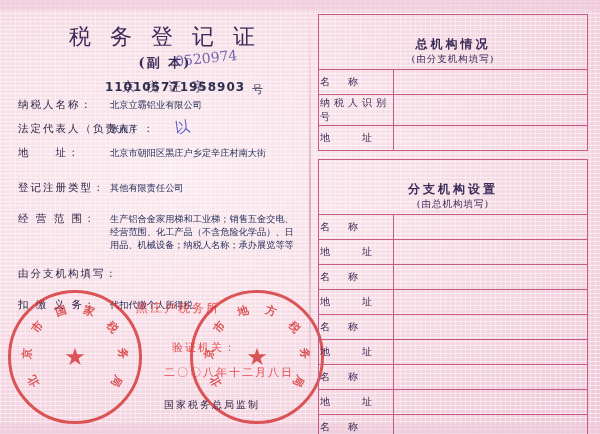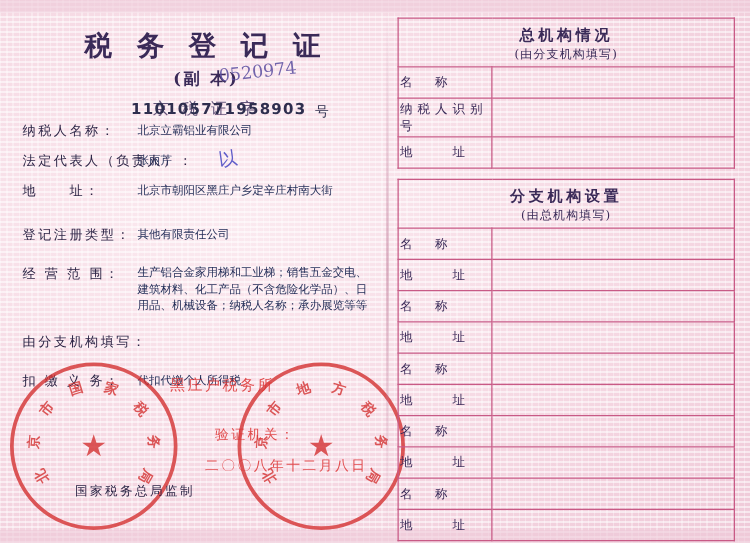--- a/index.html
+++ b/index.html
@@ -22,21 +22,21 @@
     position:absolute;left:0;width:600px;height:10px;background:#efc9d8;opacity:.6;
   }
   .edge-top{top:0;}
   .edge-bottom{bottom:0;}
 
   
   .left-page{position:absolute;left:0;top:0;width:310px;height:434px;}
   .title{
     position:absolute;left:60px;top:22px;width:210px;text-align:center;
     font-family:"DejaVu Serif","Liberation Serif",serif;
-    font-size:22px;font-weight:bold;letter-spacing:6px;color:#3a2a58;
+    font-size:22px;font-weight:normal;letter-spacing:6px;color:#3a2a58;
   }
   .subtitle{
     position:absolute;left:60px;top:54px;width:210px;text-align:center;
     font-family:"DejaVu Serif","Liberation Serif",serif;
     font-size:13px;font-weight:bold;letter-spacing:2px;color:#3a2a58;
   }
   .doc-kind{
     position:absolute;left:90px;top:78px;width:150px;text-align:center;
     font-family:"DejaVu Serif","Liberation Serif",serif;
     font-size:13px;letter-spacing:3px;color:#4a3a66;opacity:.85;
@@ -71,21 +71,21 @@
     position:absolute;left:309px;top:6px;width:2px;height:422px;
     background:linear-gradient(180deg,rgba(200,140,165,.0),rgba(190,120,150,.55),rgba(200,140,165,.0));
   }
 
   
   .right-page{position:absolute;left:318px;top:14px;width:270px;height:406px;}
   .tbl{width:270px;border:1.2px solid #c85a86;border-collapse:collapse;}
   .tbl td{border:1px solid #c85a86;height:22px;color:#3a2a58;}
   .hdr{
     text-align:center;font-family:"DejaVu Serif","Liberation Serif",serif;
-    font-size:12px;font-weight:bold;letter-spacing:3px;padding:5px 0 0 0;
+    font-size:12px;font-weight:bold;letter-spacing:3px;padding:21px 0 0 0;
   }
   .hdr .sub{display:block;font-size:9.5px;font-weight:normal;letter-spacing:1px;padding-bottom:3px;}
   .k{width:72px;font-size:10px;letter-spacing:4px;color:#3a2a58;}
   .v{}
   .gap{height:8px;}
 
   
   .seal{
     position:absolute;border:3px solid #d32d2d;border-radius:50%;
     color:#d32d2d;opacity:.78;
@@ -108,21 +108,21 @@
 
   .redtext{
     position:absolute;color:#d33;font-family:"DejaVu Serif","Liberation Serif",serif;
     font-size:11px;letter-spacing:2px;opacity:.85;padding-left:44px;
   }
   .stamp-line1{left:92px;top:300px;font-size:12px;}
   .stamp-line2{left:128px;top:340px;}
   .stamp-line3{left:120px;top:365px;}
 
   .footer{
-    position:absolute;left:60px;top:386px;width:200px;text-align:left;
+    position:absolute;left:60px;top:398px;width:200px;text-align:right;
     font-size:10px;letter-spacing:2px;color:#2d2546;
   }
   .blue-scribble{
     position:absolute;left:175px;top:118px;font-size:15px;color:#3b3bbf;
     transform:rotate(-8deg);opacity:.8;font-family:"DejaVu Serif","Liberation Serif",serif;
   }
 </style>
 </head>
 <body>
 
@@ -167,21 +167,21 @@
       <div class="label">登记注册类型：</div>
       <div class="value">
         <span class="ln">其他有限责任公司</span>
       </div>
     </div>
 
     <div class="row" style="min-height:46px">
       <div class="label">经 营 范 围：</div>
       <div class="value">
         <span class="ln">生产铝合金家用梯和工业梯；销售五金交电、</span>
-        <span class="ln">建筑材料、化工产品（不含危险化学品）、日</span>
+        <span class="ln">经营范围、化工产品（不含危险化学品）、日</span>
         <span class="ln">用品、机械设备；纳税人名称；承办展览等等</span>
       </div>
     </div>
 
     <div class="row" style="min-height:22px">
       <div class="label">由分支机构填写：</div>
       <div class="value">
         <span class="ln"></span>
       </div>
     </div>

